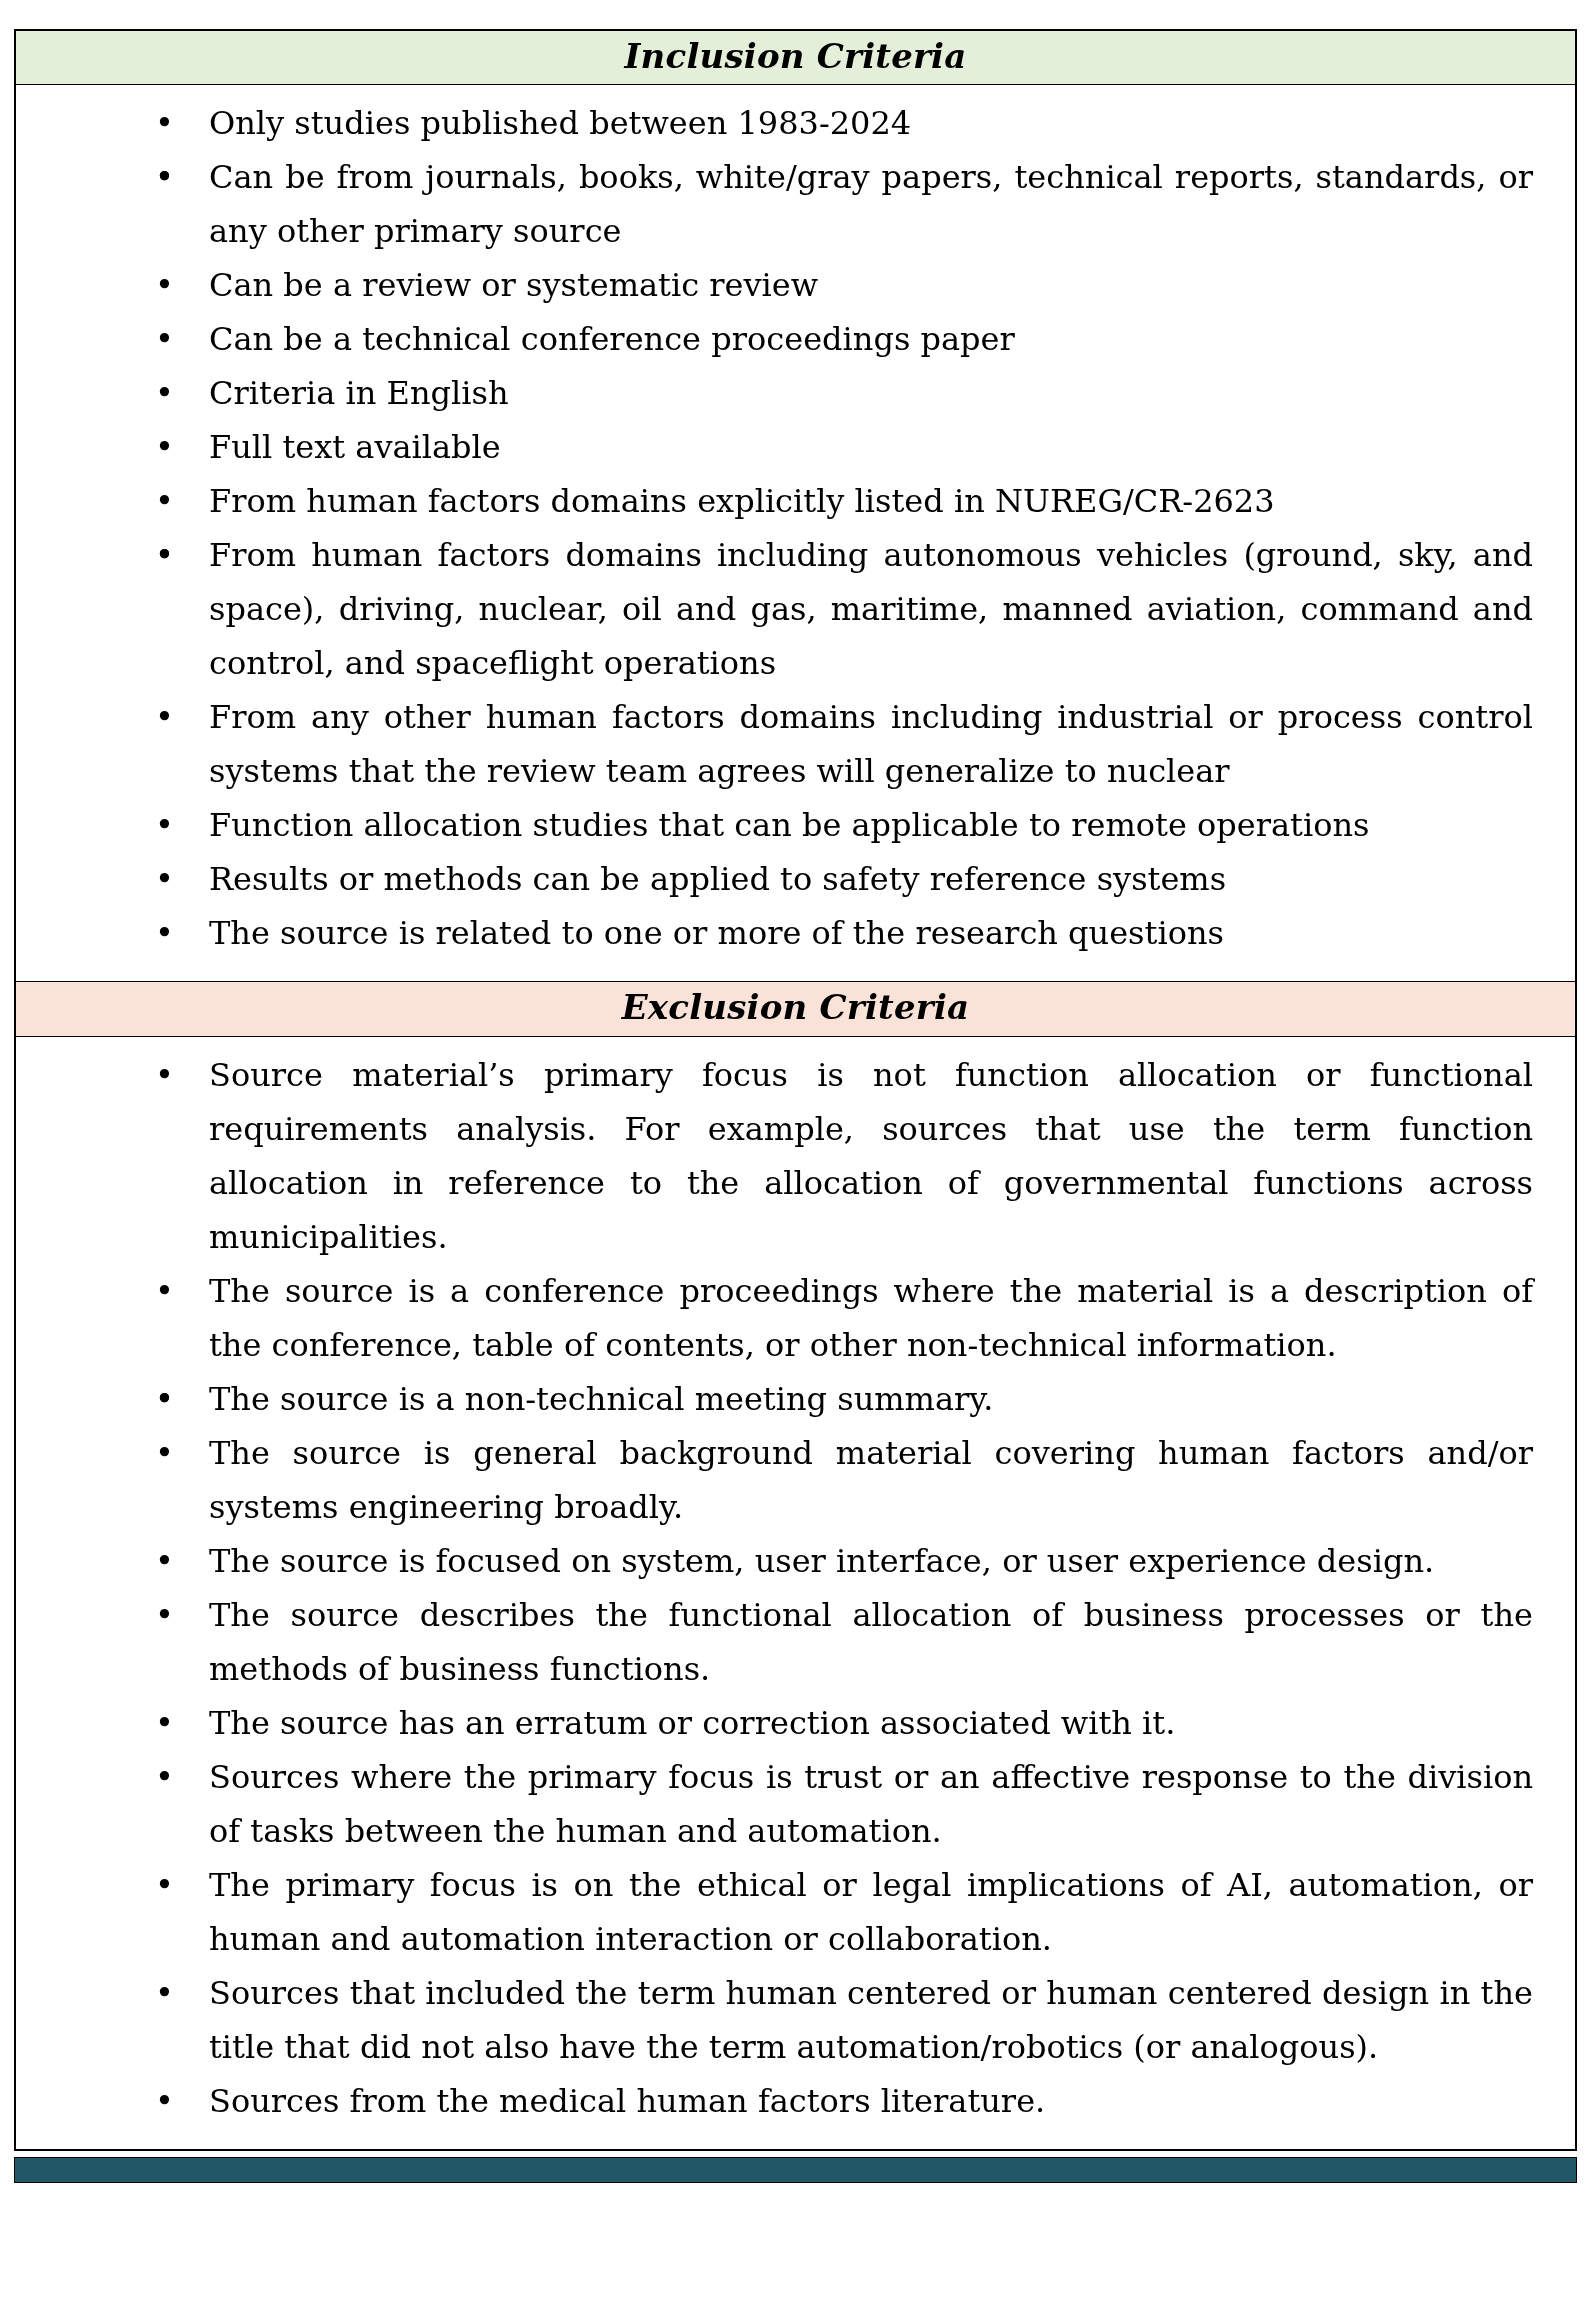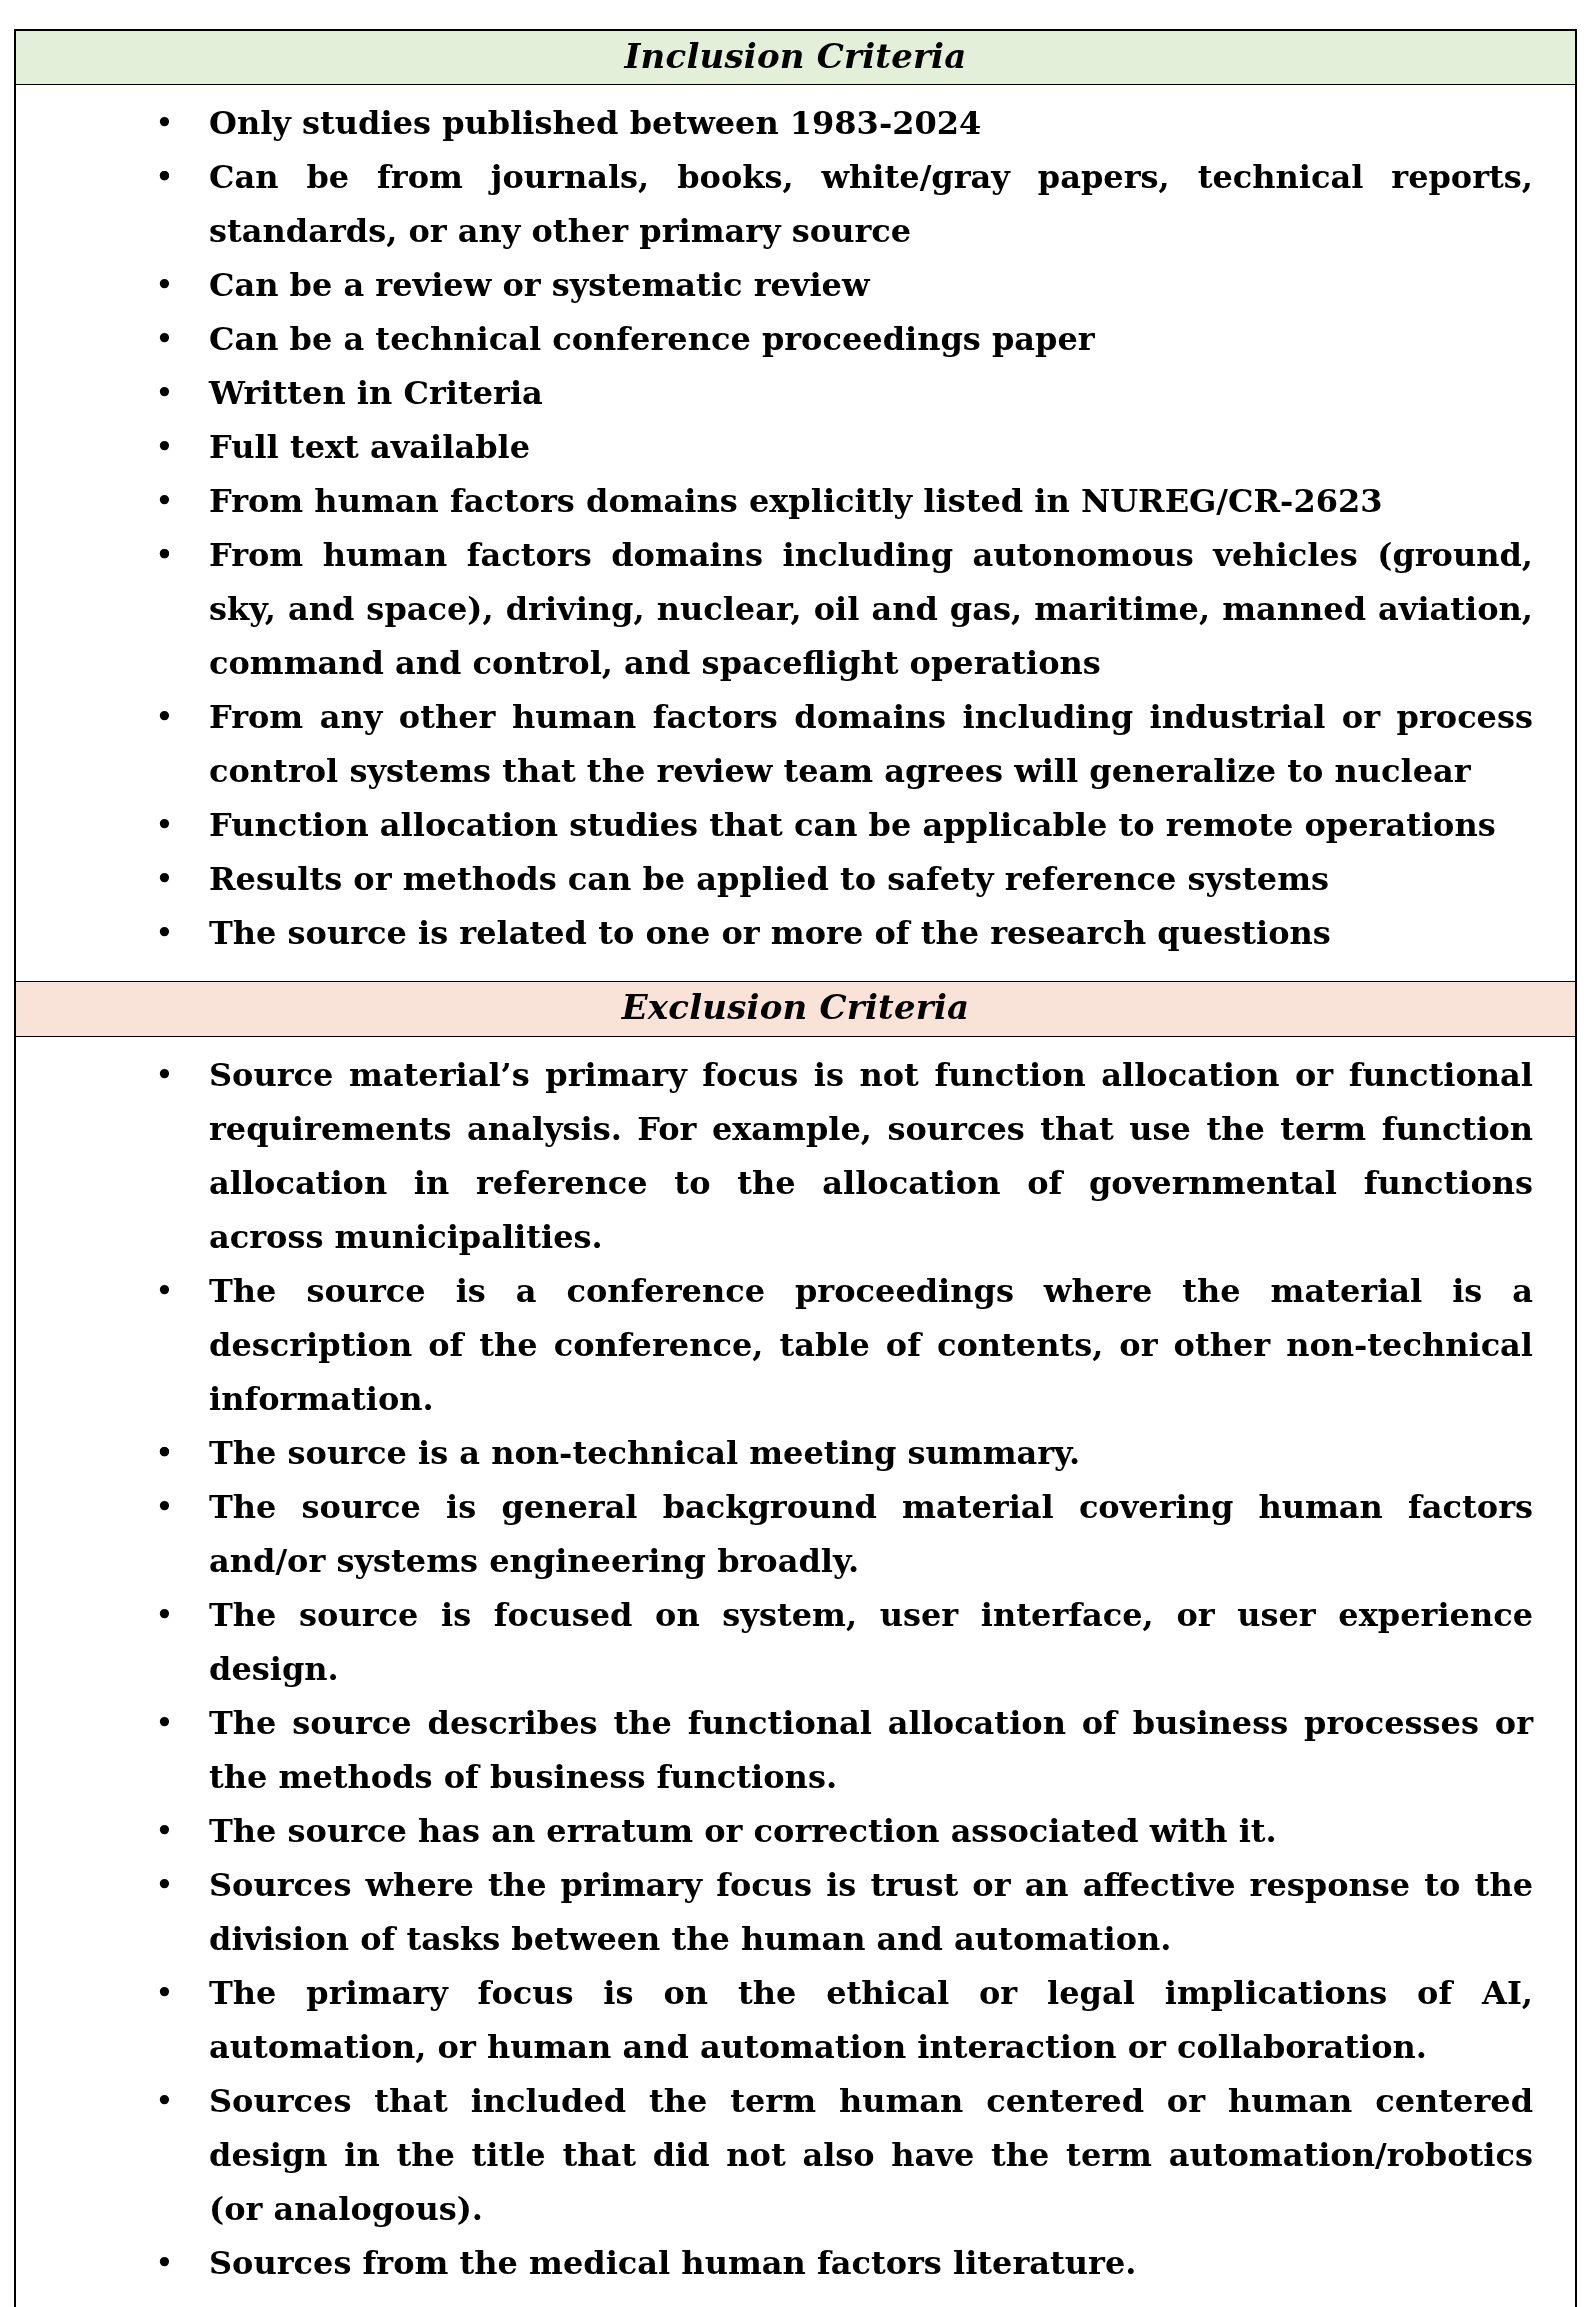--- a/index.html
+++ b/index.html
@@ -49,21 +49,21 @@
   .criterion {
     position: relative;
   }
   .bullet {
     position: absolute;
     left: -54px;
     top: 0;
     font-size: 32px;
     line-height: 54px;
   }
-  .criterion-text { display: inline; font-weight: bold; }
+  .criterion-text { display: inline; }
   .next-table-strip {
     margin: 6.5px 14px 0 14px;
     height: 26px;
     background: #215868;
     border: 1.4px solid #000000;
   }
 </style>
 </head>
 <body>
 
@@ -74,21 +74,21 @@
     <div class="section-header header-inclusion">
       <span>Inclusion Criteria</span>
     </div>
 
     <ul class="criteria-list">
       <li class="criterion"><span class="bullet">•</span><span class="criterion-text">Only studies published between 1983-2024</span></li>
       <li class="criterion"><span class="bullet">•</span></li>
       <li class="criterion"><span class="bullet">•</span><span class="criterion-text">Can be from journals, books, white/gray papers, technical reports, standards, or any other primary source</span></li>
       <li class="criterion"><span class="bullet">•</span><span class="criterion-text">Can be a review or systematic review</span></li>
       <li class="criterion"><span class="bullet">•</span><span class="criterion-text">Can be a technical conference proceedings paper</span></li>
-      <li class="criterion"><span class="bullet">•</span><span class="criterion-text">Written in Criteria</span></li>
+      <li class="criterion"><span class="bullet">•</span><span class="criterion-text">Criteria in English</span></li>
       <li class="criterion"><span class="bullet">•</span><span class="criterion-text">Full text available</span></li>
       <li class="criterion"><span class="bullet">•</span><span class="criterion-text">From human factors domains explicitly listed in NUREG/CR-2623</span></li>
       <li class="criterion"><span class="bullet">•</span></li>
       <li class="criterion"><span class="bullet">•</span><span class="criterion-text">From human factors domains including autonomous vehicles (ground, sky, and space), driving, nuclear, oil and gas, maritime, manned aviation, command and control, and spaceflight operations</span></li>
       <li class="criterion"><span class="bullet">•</span><span class="criterion-text">From any other human factors domains including industrial or process control systems that the review team agrees will generalize to nuclear</span></li>
       <li class="criterion"><span class="bullet">•</span><span class="criterion-text">Function allocation studies that can be applicable to remote operations</span></li>
       <li class="criterion"><span class="bullet">•</span><span class="criterion-text">Results or methods can be applied to safety reference systems</span></li>
       <li class="criterion"><span class="bullet">•</span><span class="criterion-text">The source is related to one or more of the research questions</span></li>
     </ul>
 

